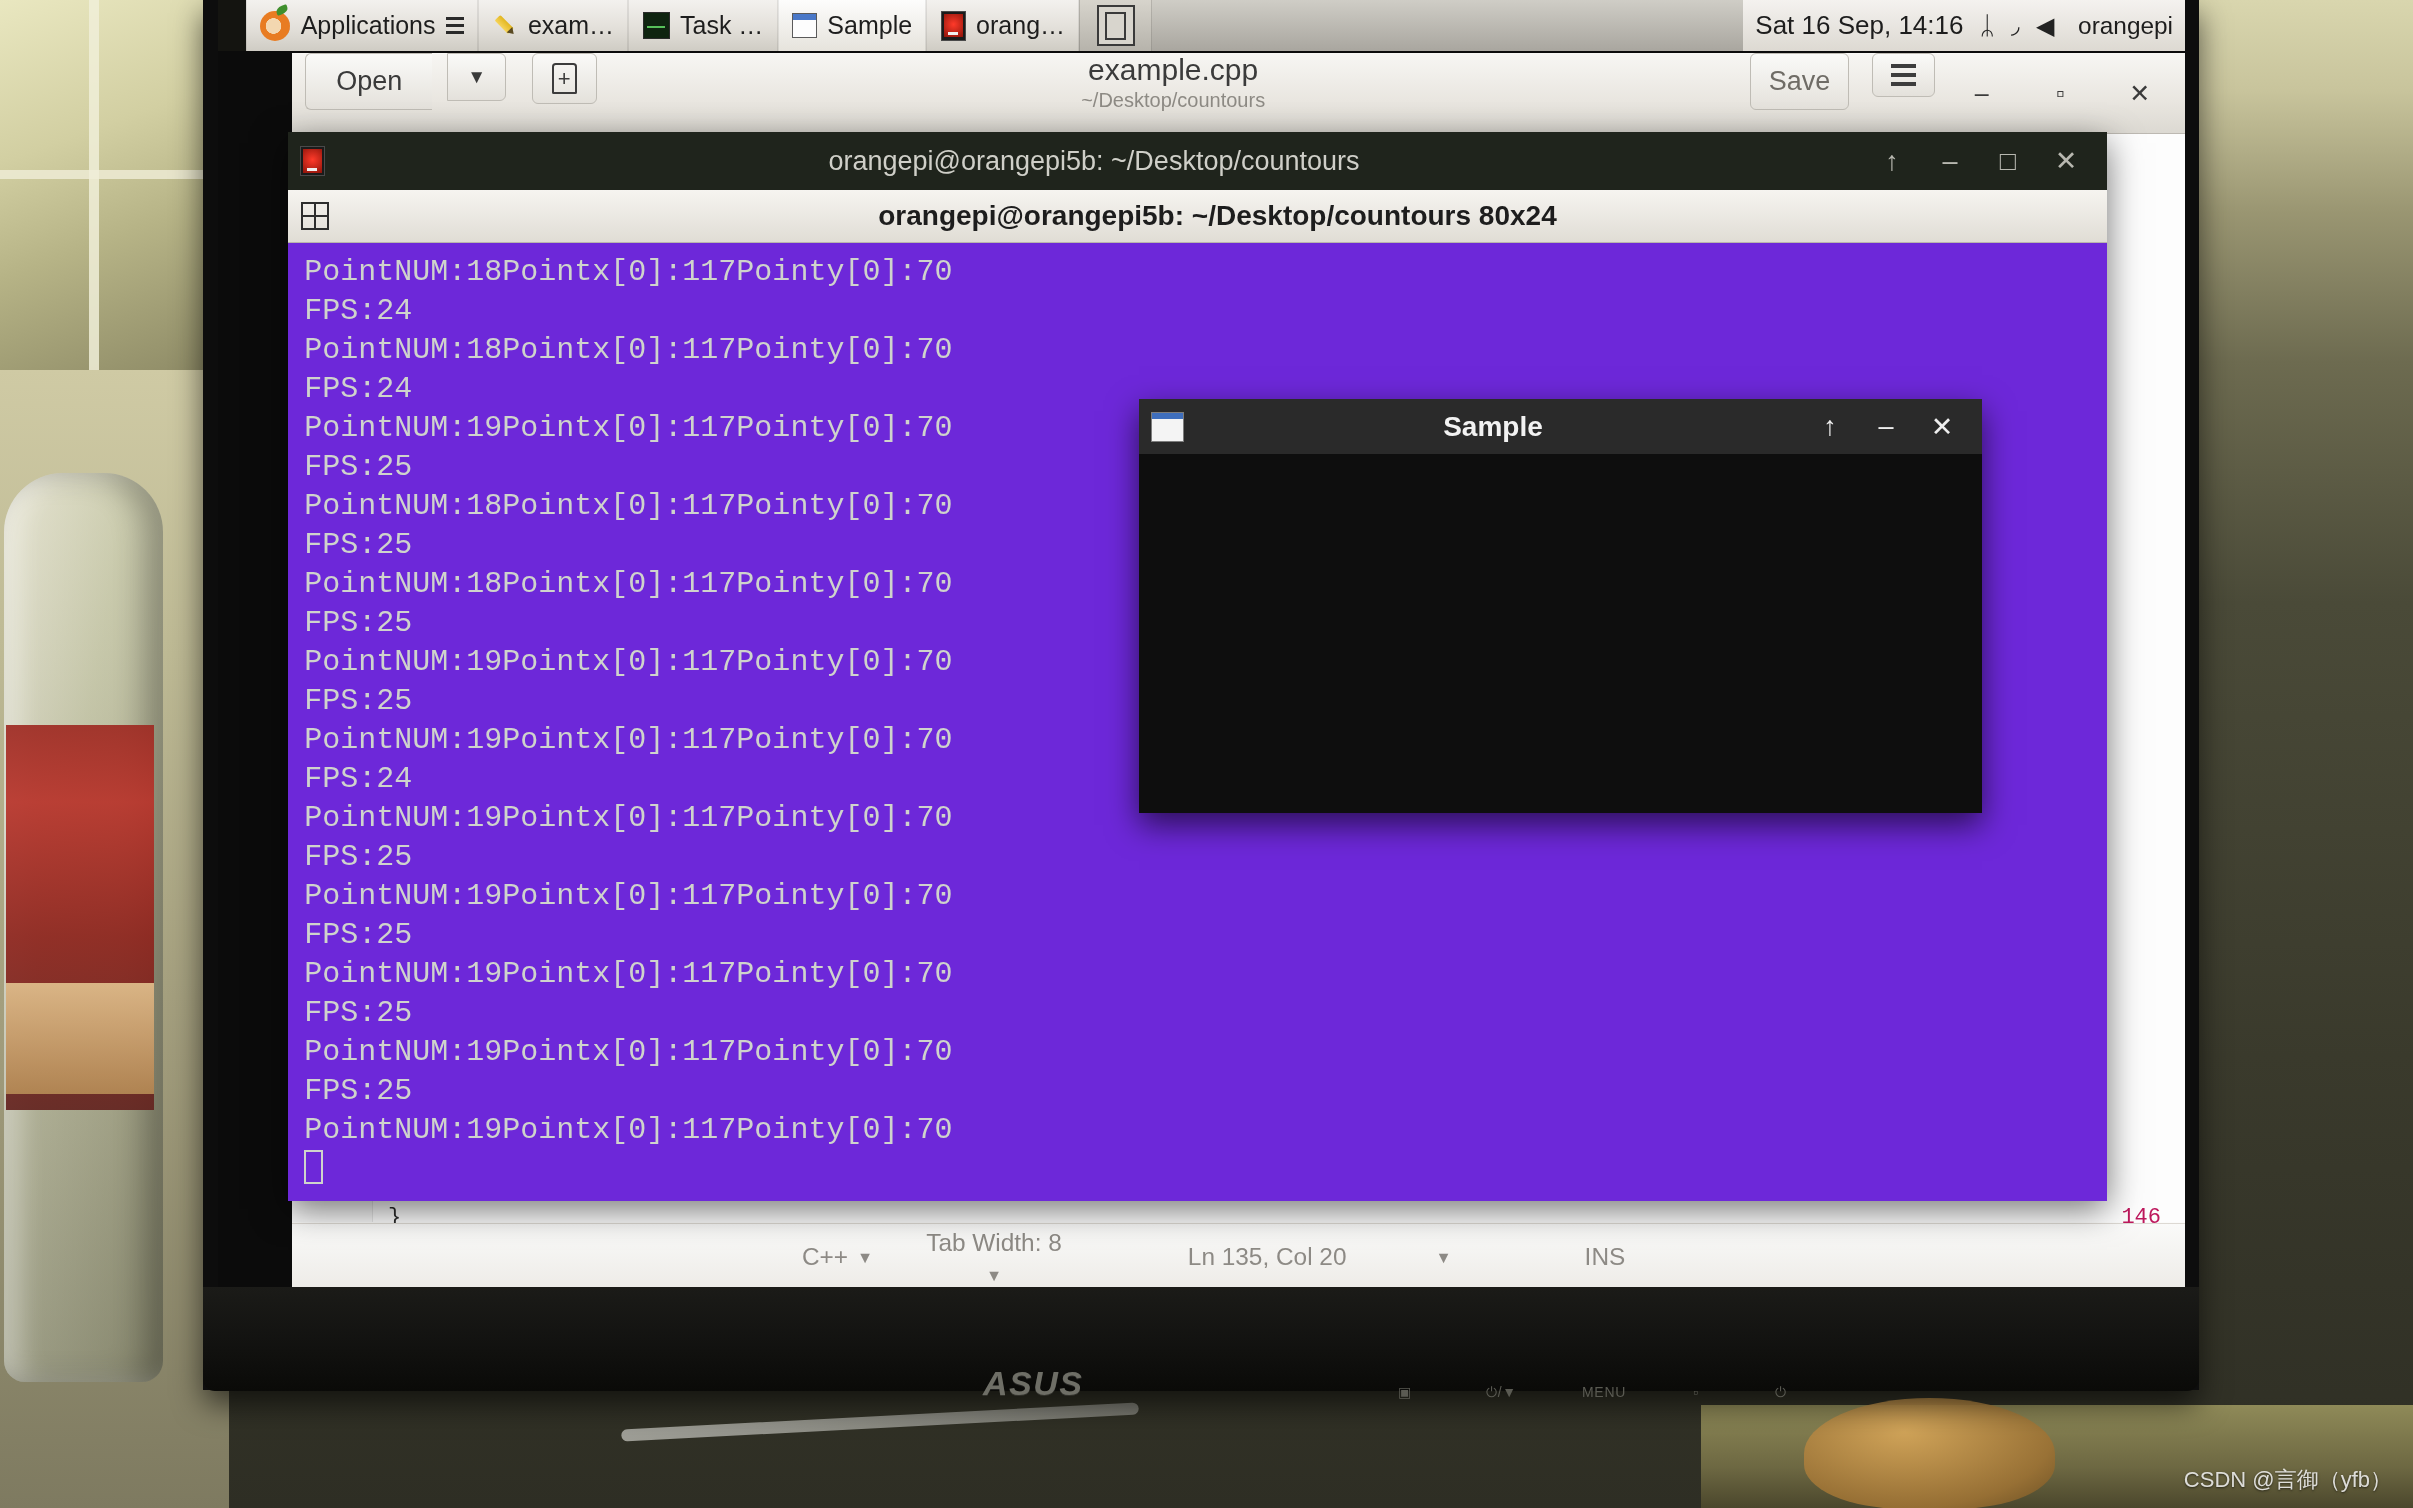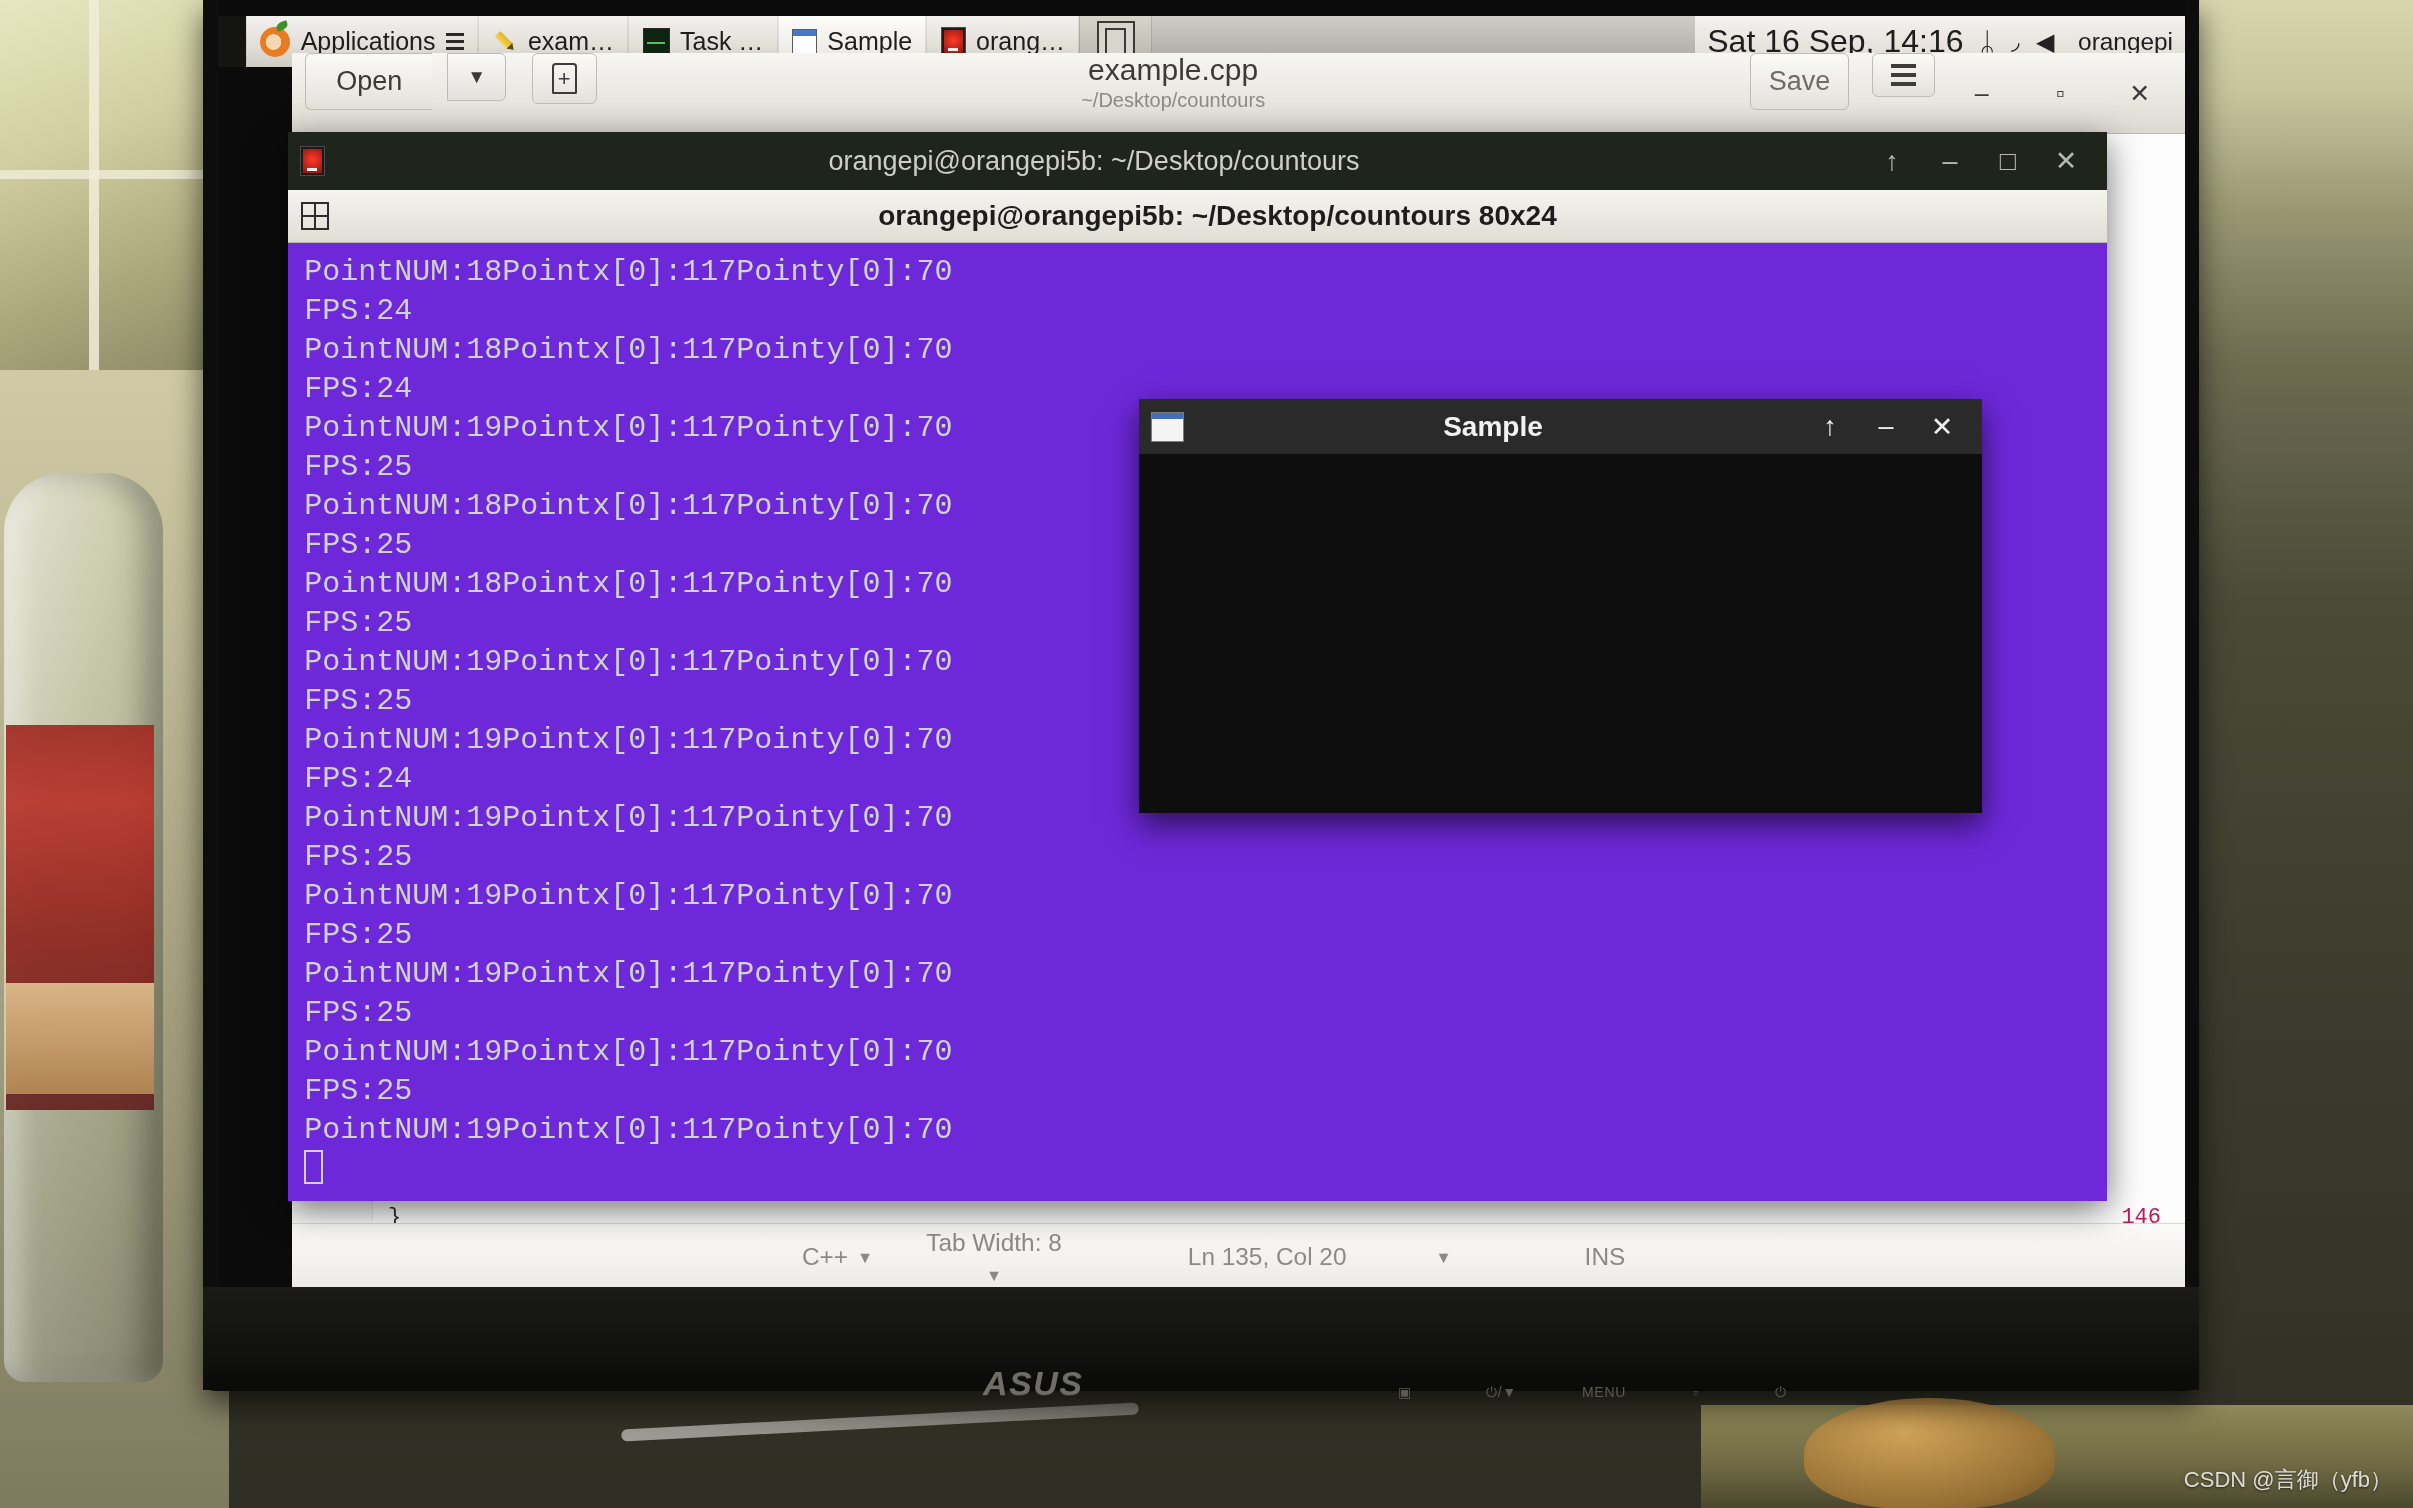--- a/index.html
+++ b/index.html
@@ -98,40 +98,40 @@
   }
 
   
   #screen {
     position: absolute; left: 15px; top: 0; width: 1967px; height: 1290px;
     background: #0b0b0b; overflow: hidden;
   }
 
   
   #panel {
-    position: absolute; left: 0; top: 16px; width: 1967px; height: 51px;
+    position: absolute; left: 0; top: 0; width: 1967px; height: 51px;
     background: linear-gradient(180deg, #f3f1ee 0%, #e3e0da 55%, #cfccc4 100%);
     display: flex; align-items: stretch;
     font-size: 25px; color: #1d1d1d;
   }
   #panel-left-gap { width: 28px; background: #141410; }
   .panel-app {
     display: flex; align-items: center; gap: 10.4px;
     padding: 0 13.3px;
     border-left: 0.7px solid rgba(0,0,0,.08);
     border-right: 0.7px solid rgba(0,0,0,.08);
     white-space: nowrap;
   }
   .panel-app.sel { background: linear-gradient(180deg,#fdfdfc,#e6e3dc); }
   .panel-spacer { flex: 1; background: linear-gradient(180deg,#cfcdc6,#a9a69f); }
   .panel-right {
     display: flex; align-items: center; gap: 16.3px;
     padding: 0 12px; background: linear-gradient(180deg,#f4f2ef,#ddd9d2);
   }
-  .clock { font-size: 32px; white-space: nowrap; }
+  .clock { font-size: 26px; white-space: nowrap; }
   .tray-icon { font-size: 24px; color: #222; }
   .panel-user { font-size: 24.4px; white-space: nowrap; padding-left: 7.4px; }
 
   
   .ico-orange {
     width: 30px; height: 30px; border-radius: 50%;
     background: radial-gradient(circle at 45% 50%, #f3d7b0 0 34%, #e87c22 36% 72%, #cf5d10 74% 100%);
     position: relative;
   }
   .ico-orange::after {

